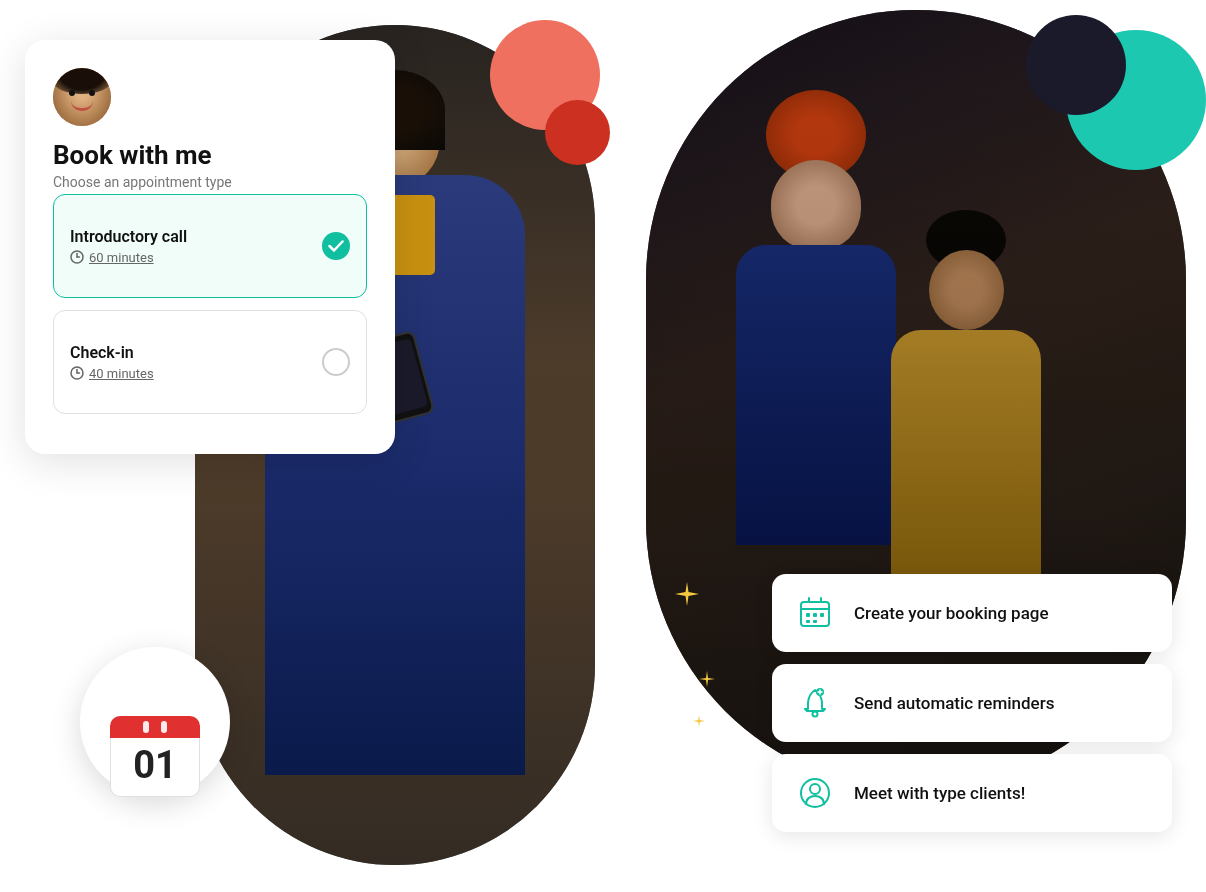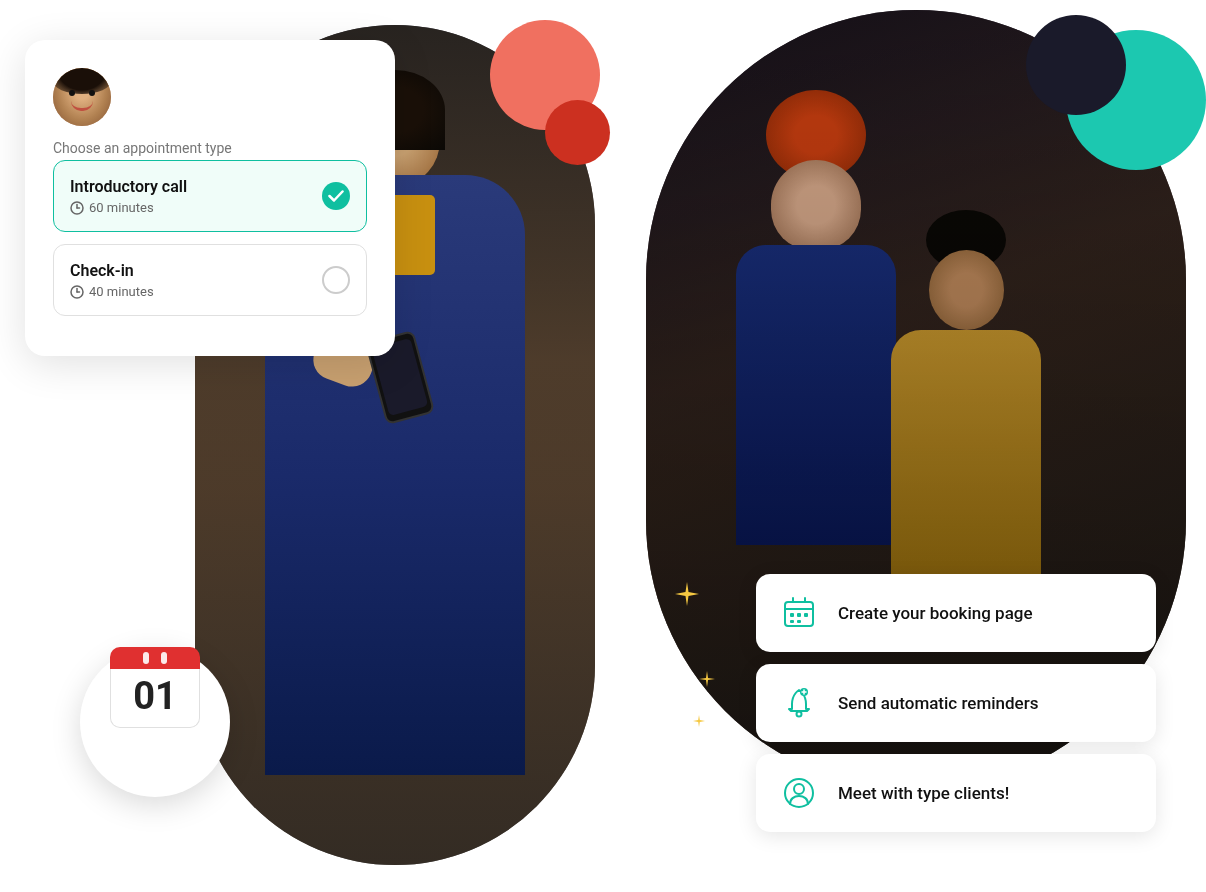--- a/index.html
+++ b/index.html
@@ -89,21 +89,21 @@
     .card-subtitle {
       font-size: 14px;
       color: #777;
       margin-bottom: 4px;
     }
 
     
     .appt-item {
       border: 1.5px solid #e0e0e0;
       border-radius: 12px;
-      padding: 16px 16px;
+      padding: 32px 16px;
       margin-bottom: 12px;
       display: flex;
       align-items: center;
       justify-content: space-between;
       cursor: pointer;
     }
 
     .appt-item.selected {
       border-color: #0fbfa0;
       background: #f0fdf9;
@@ -118,22 +118,23 @@
       font-size: 16px;
       font-weight: 600;
       color: #111;
       margin-bottom: 4px;
     }
 
     .appt-duration {
       font-size: 13px;
       color: #666;
       display: flex;
-      align-items: flex-end;
+      align-items: flex-start;
       gap: 5px;
+      text-decoration: underline;
     }
 
     .radio-circle {
       width: 28px;
       height: 28px;
       border-radius: 50%;
       border: 2px solid #ccc;
       display: flex;
       align-items: center;
       justify-content: center;
@@ -157,28 +158,28 @@
       bottom: 95px;
       left: 80px;
       width: 150px;
       height: 150px;
       border-radius: 50%;
       background: #fff;
       box-shadow: 0 8px 30px rgba(0,0,0,0.15);
       z-index: 20;
       display: flex;
       align-items: center;
-      justify-content: flex-start;
+      justify-content: flex-end;
       flex-direction: column;
     }
 
     
     .feature-cards {
       position: absolute;
-      right: 50px;
+      right: 34px;
       bottom: 60px;
       width: 400px;
       z-index: 20;
       display: flex;
       flex-direction: column;
       gap: 12px;
     }
 
     .feature-card {
       background: #fff;
@@ -306,20 +307,21 @@
 
         <div style="position:absolute;top:0;left:0;right:0;height:45%;background:radial-gradient(ellipse at 50% 0%, #1a0f08 60%,transparent 100%);border-radius:50%;"></div>
 
         <div style="position:absolute;bottom:15px;left:50%;transform:translateX(-50%);width:22px;height:10px;border-bottom:3px solid #c05040;border-radius:0 0 10px 10px;"></div>
 
         <div style="position:absolute;top:38%;left:28%;width:6px;height:6px;border-radius:50%;background:#111;"></div>
         <div style="position:absolute;top:38%;right:28%;width:6px;height:6px;border-radius:50%;background:#111;"></div>
       </div>
     </div>
 
+    <div class="card-title">Book with me</div>
     <div class="card-subtitle">Choose an appointment type</div>
 
     <div class="appt-item selected">
       <div class="appt-item-left">
         <span class="appt-name">Introductory call</span>
         <span class="appt-duration">
           <svg width="14" height="14" viewBox="0 0 14 14" fill="none">
             <circle cx="7" cy="7" r="6" stroke="#666" stroke-width="1.5"></circle>
             <line x1="7" y1="3.5" x2="7" y2="7" stroke="#666" stroke-width="1.5" stroke-linecap="round"></line>
             <line x1="7" y1="7" x2="9.5" y2="7" stroke="#666" stroke-width="1.5" stroke-linecap="round"></line>

